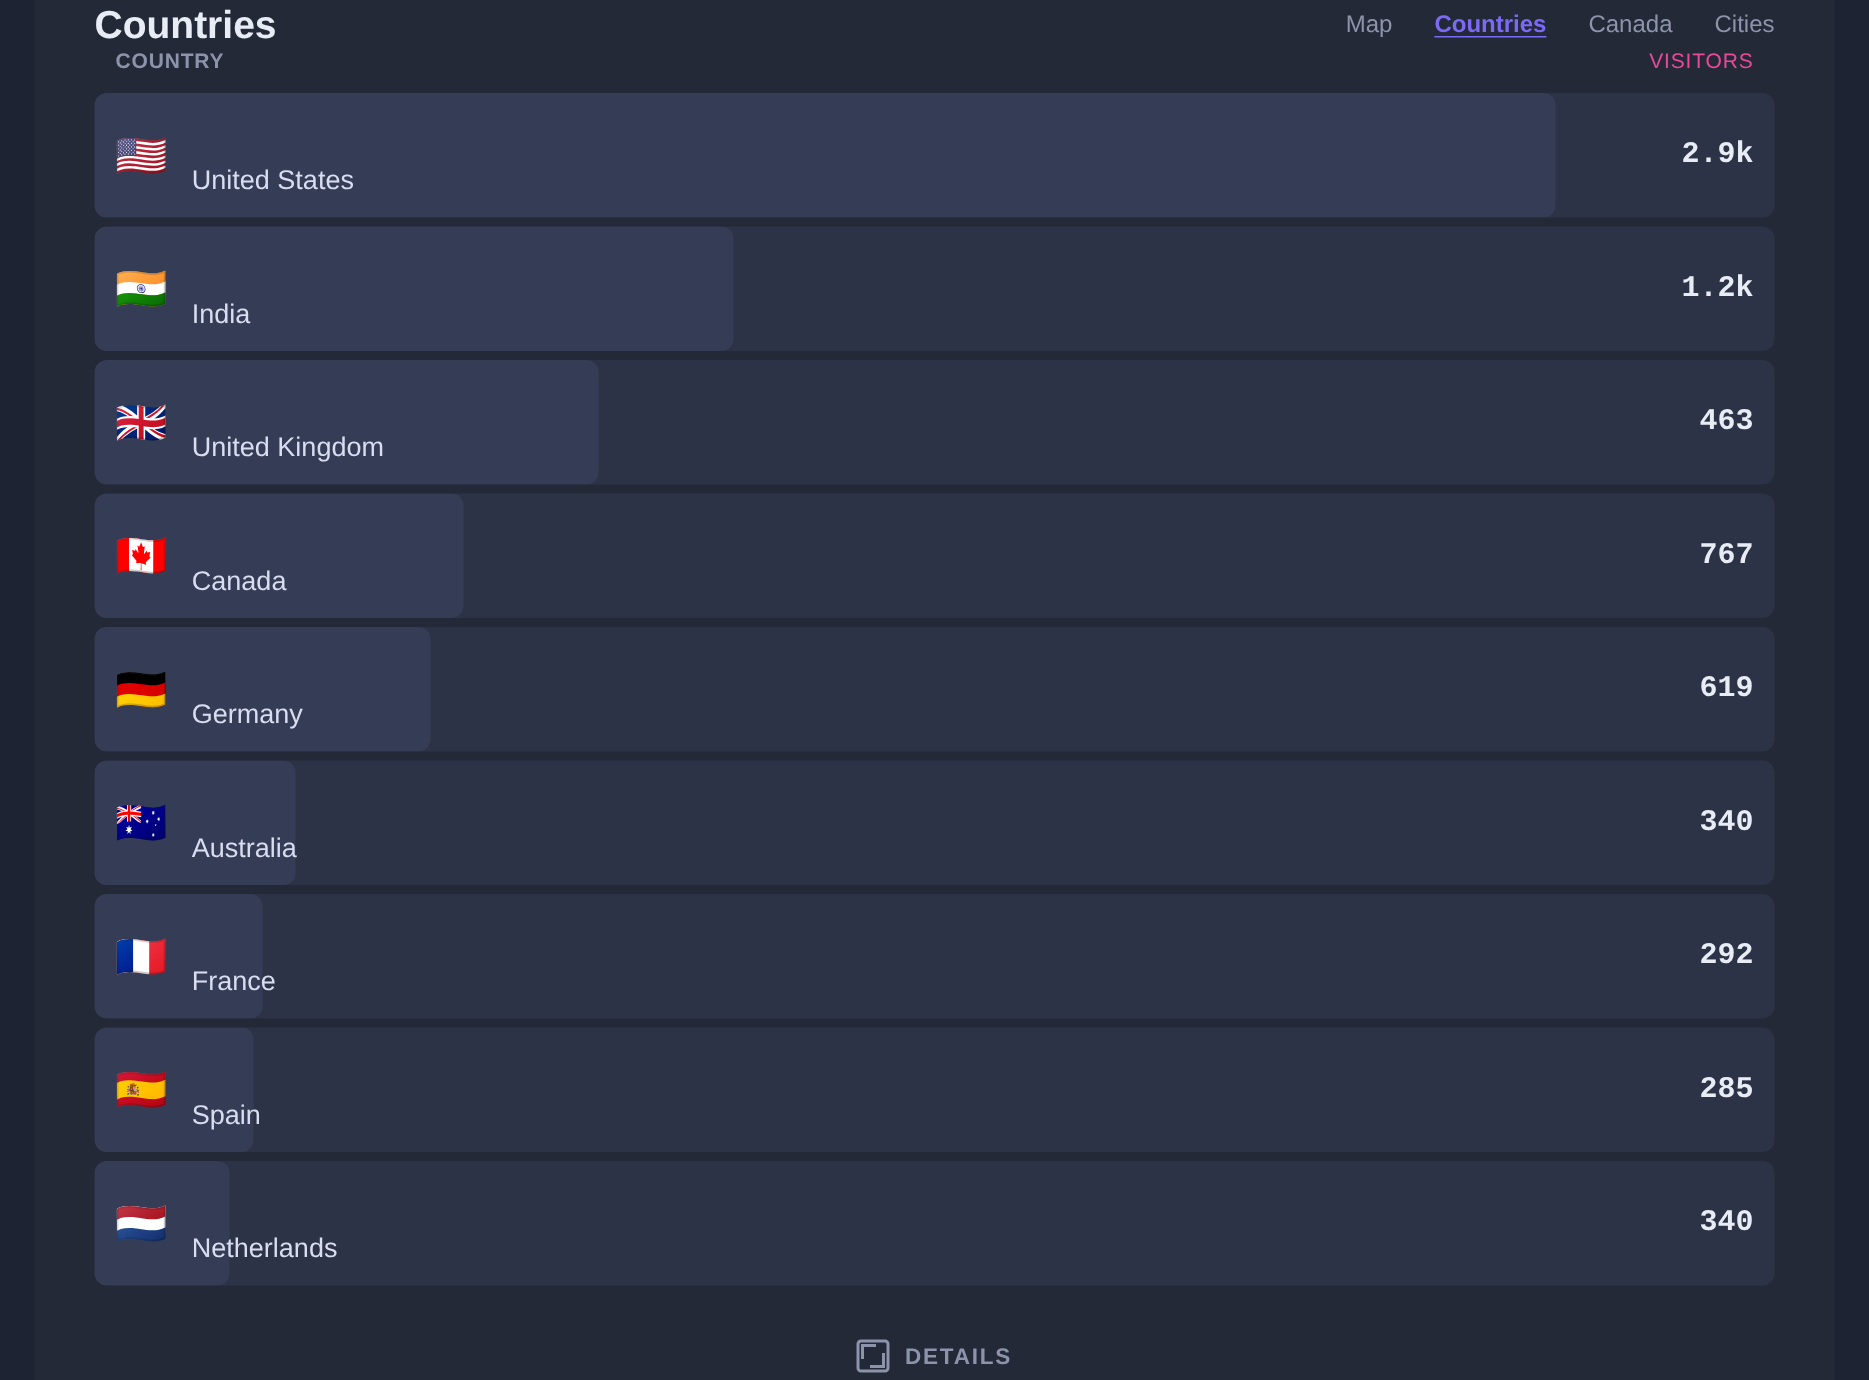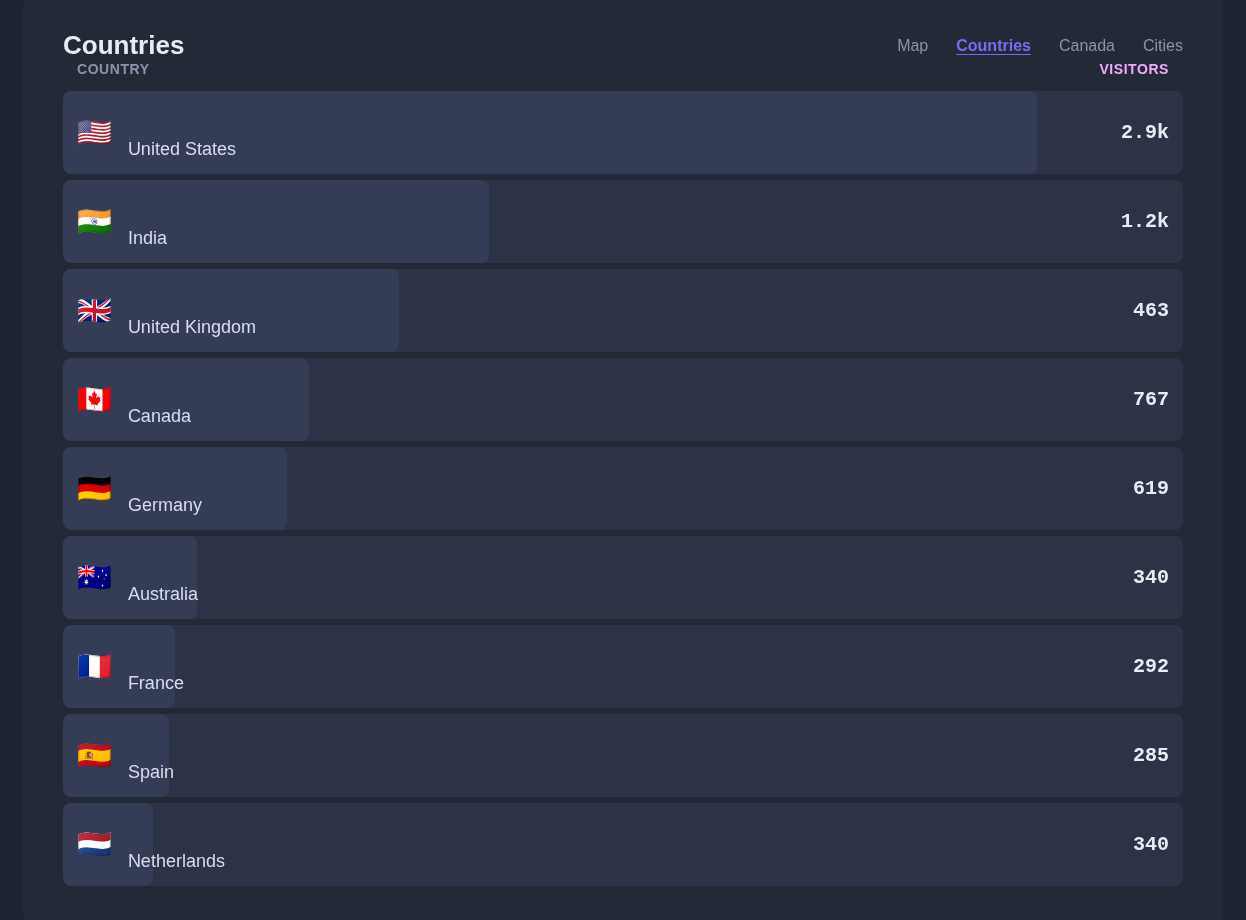--- a/index.html
+++ b/index.html
@@ -70,22 +70,22 @@
     .col-country {
       font-size: 14px;
       font-weight: 600;
       color: #8c93ab;
       text-transform: uppercase;
       letter-spacing: 0.04em;
     }
 
     .col-visitors {
       font-size: 14px;
-      font-weight: 700;
-      color: #f0abfc;
+      font-weight: 400;
+      color: #ec4899;
       text-transform: uppercase;
       letter-spacing: 0.04em;
     }
 
     .rows {
       display: flex;
       flex-direction: column;
       gap: 6px;
     }
 
@@ -272,13 +272,17 @@
       <div class="row">
         <div class="bar-fill" style="width: 8%;"></div>
         <div class="row-left">
           <span class="flag">🇳🇱</span>
           <span class="country-name">Netherlands</span>
         </div>
         <span class="visitors-count">340</span>
       </div>
     </div>
 
+  <div class="details-button">
+    <span class="details-icon"></span>
+    <span>DETAILS</span>
+  </div>
 </div>
 
 </body></html>

